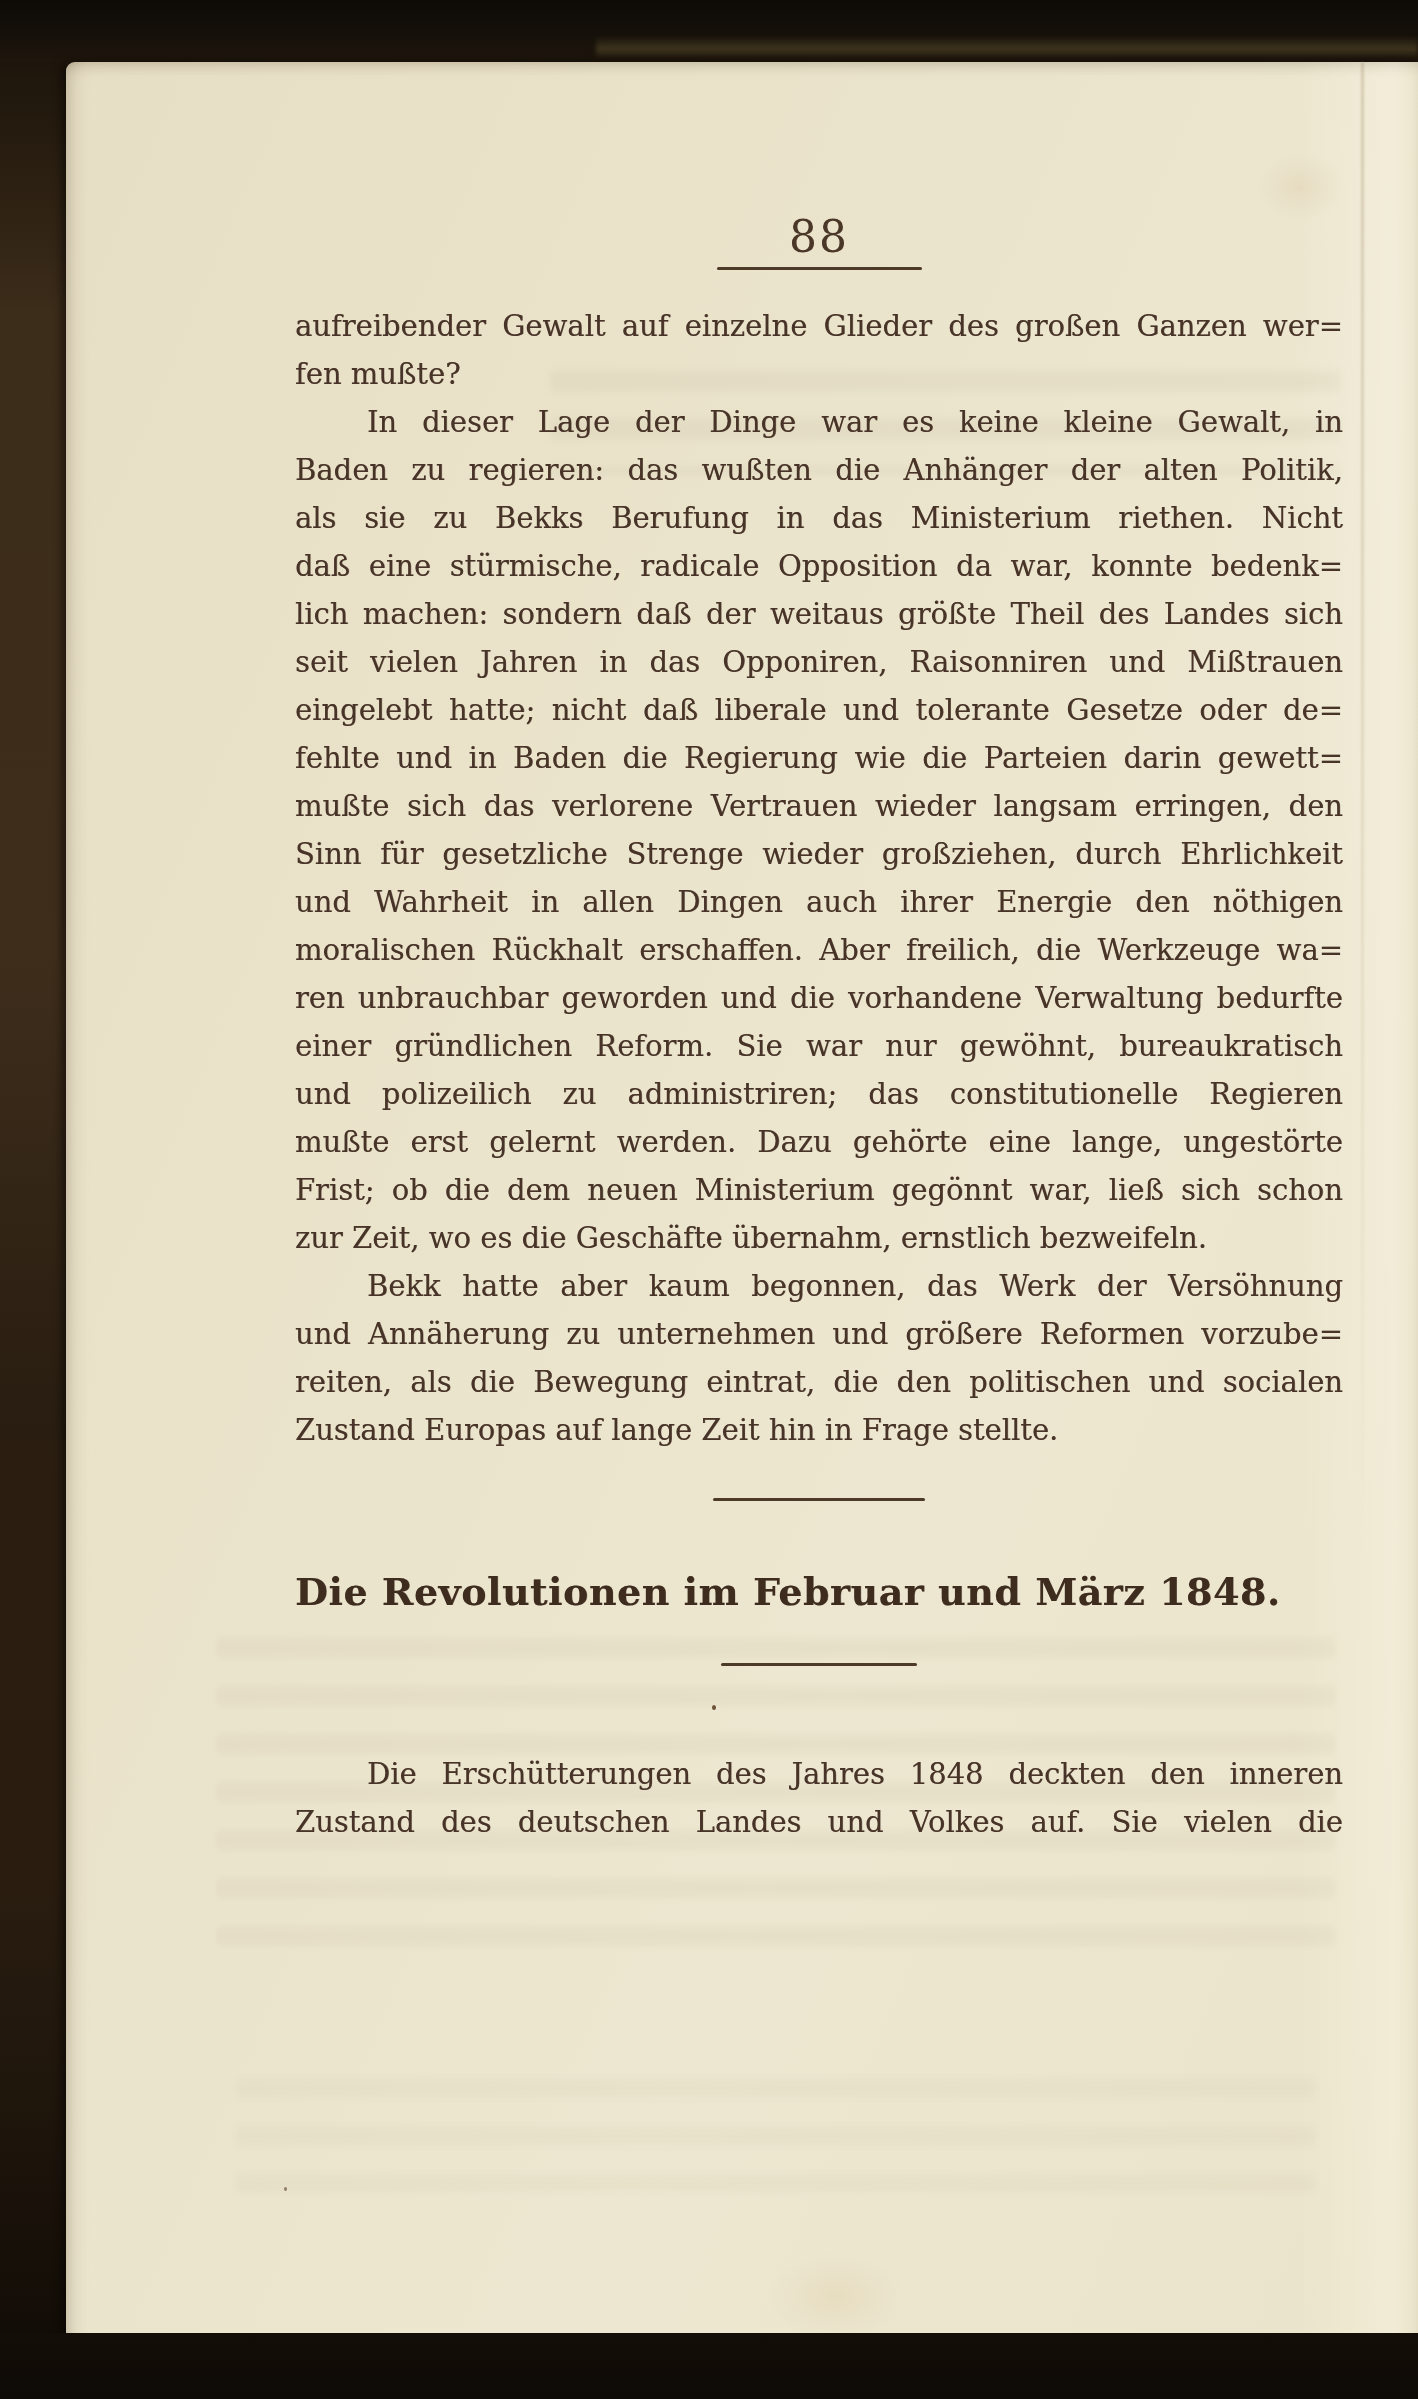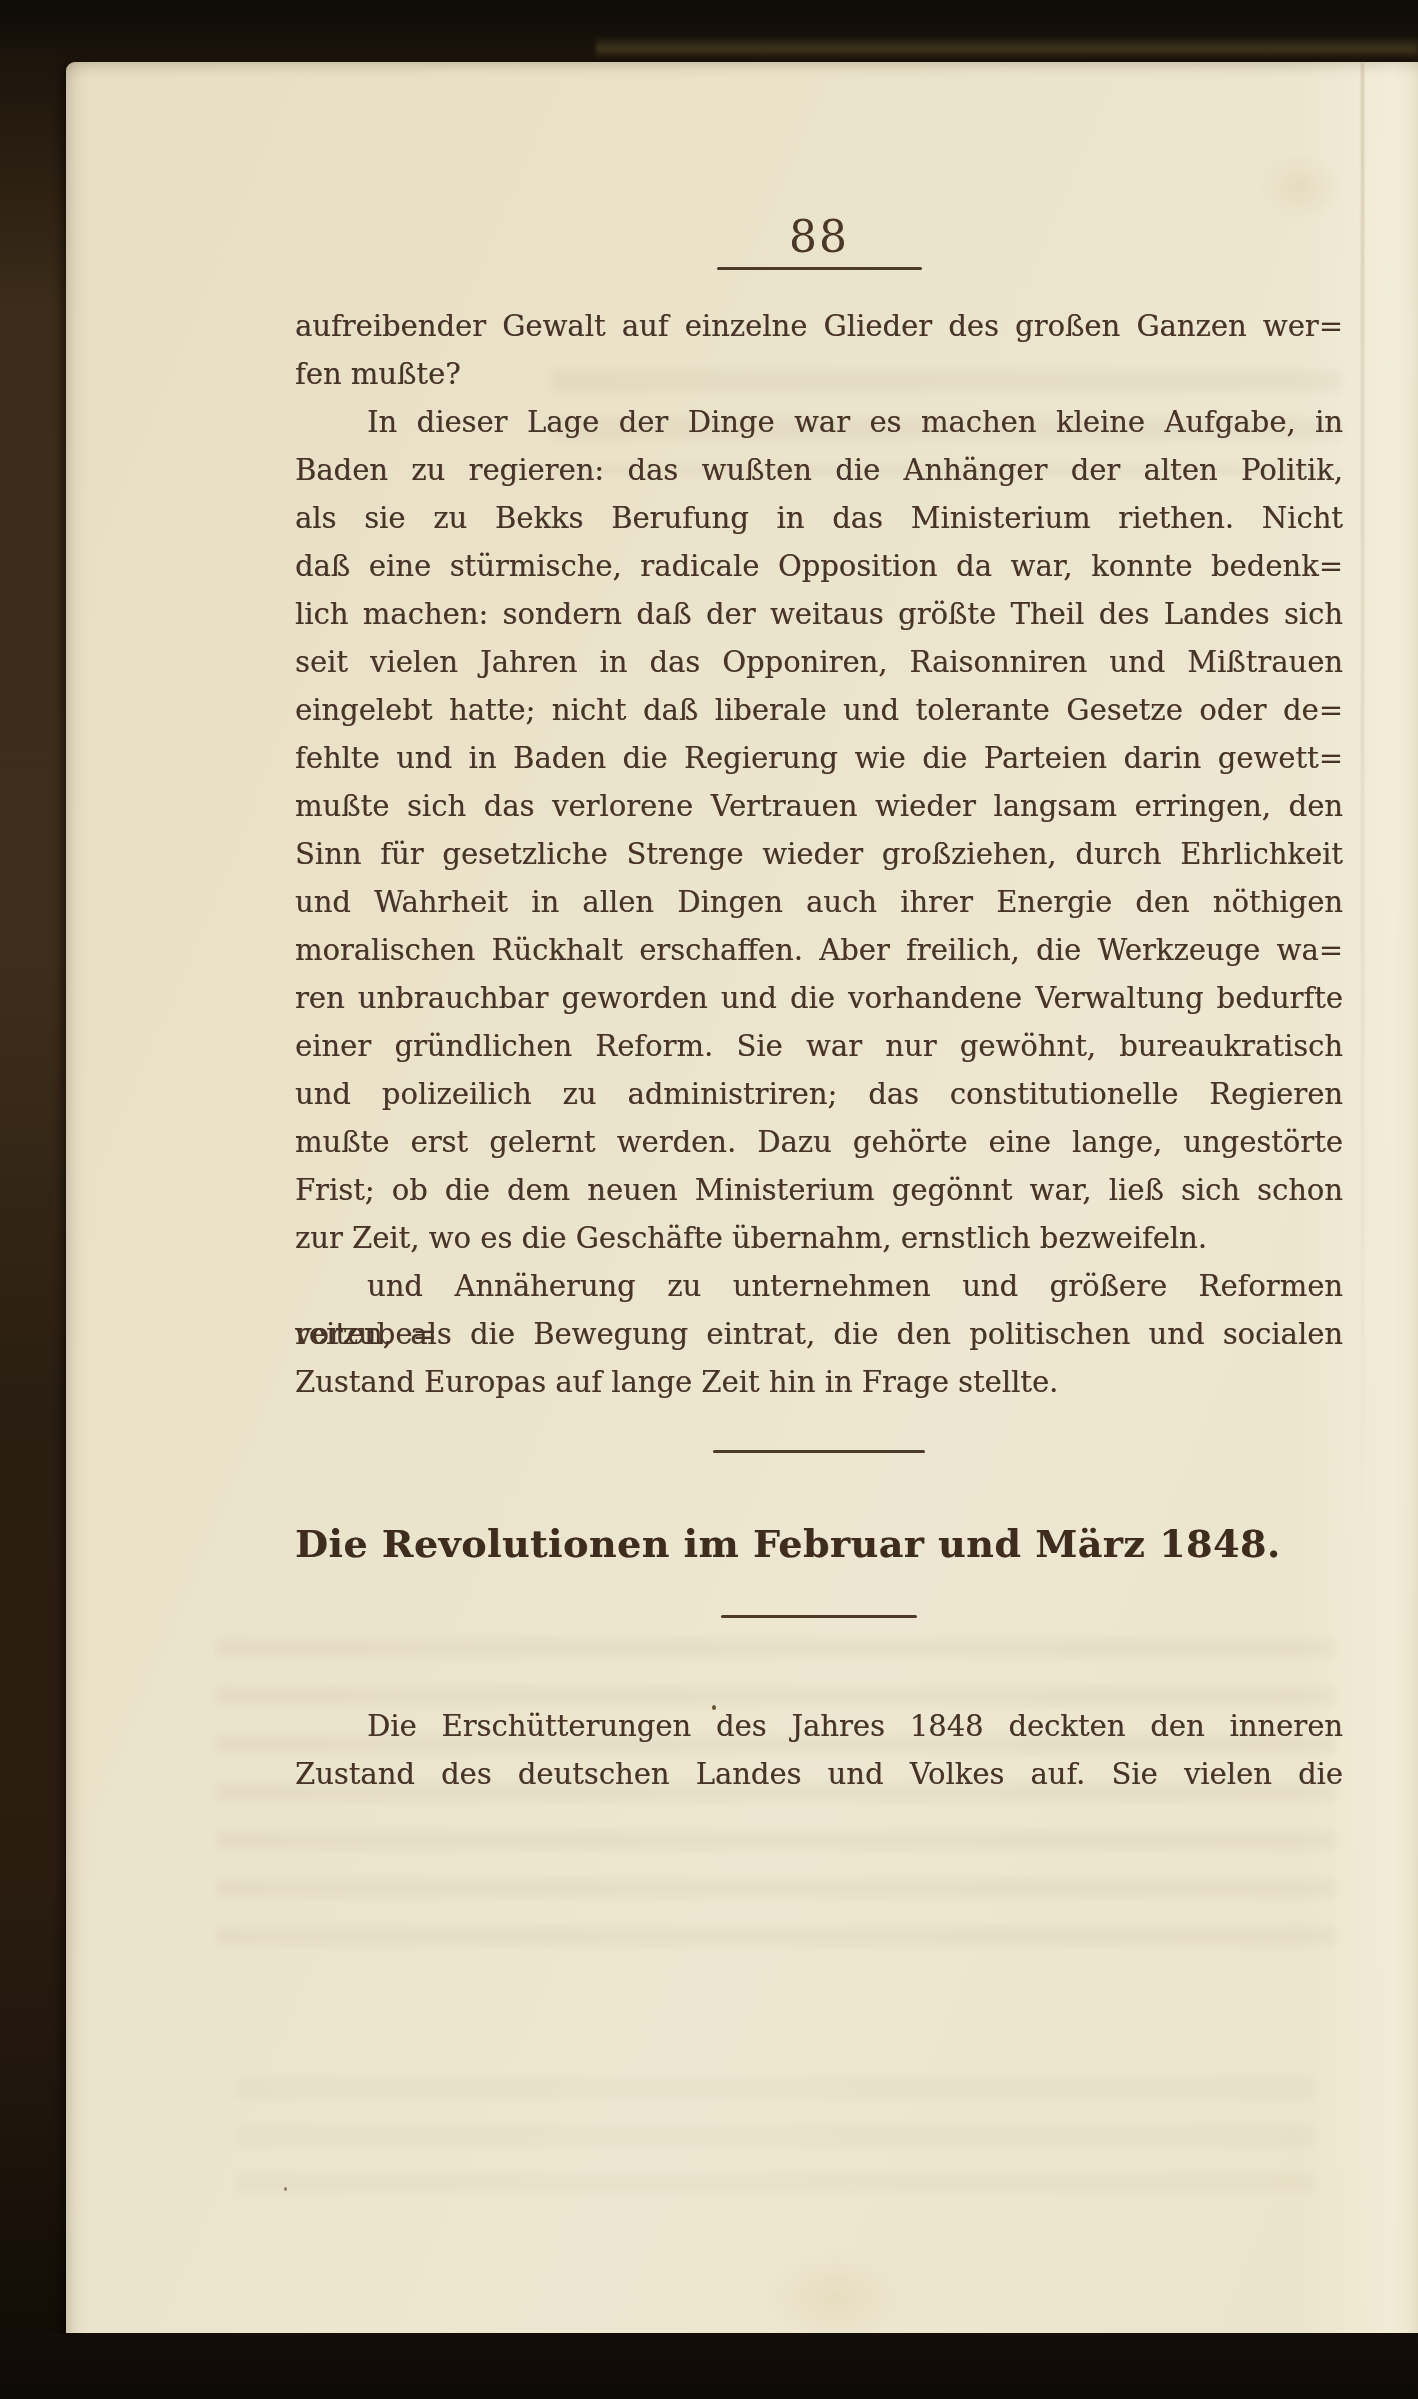--- a/index.html
+++ b/index.html
@@ -131,40 +131,41 @@
       <div class="folio-num">88</div>
       <div class="rule folio-rule"></div>
     </div>
 
     <div class="column" id="column">
         <div class="para">
           <div class="line">aufreibender Gewalt auf einzelne Glieder des großen Ganzen wer=</div>
           <div class="line last">fen mußte?</div>
         </div>
         <div class="para indent">
-          <div class="line">In dieser Lage der Dinge war es machen kleine Aufgabe, in</div>
+          <div class="line">In dieser Lage der Dinge war es keine kleine Gewalt, in</div>
           <div class="line">Baden zu regieren: das wußten die Anhänger der alten Politik,</div>
           <div class="line">als sie zu Bekks Berufung in das Ministerium riethen. Nicht</div>
           <div class="line">daß eine stürmische, radicale Opposition da war, konnte bedenk=</div>
           <div class="line">lich machen: sondern daß der weitaus größte Theil des Landes sich</div>
           <div class="line">seit vielen Jahren in das Opponiren, Raisonniren und Mißtrauen</div>
           <div class="line">eingelebt hatte; nicht daß liberale und tolerante Gesetze oder de=</div>
           <div class="line">fehlte und in Baden die Regierung wie die Parteien darin gewett=</div>
           <div class="line">mußte sich das verlorene Vertrauen wieder langsam erringen, den</div>
           <div class="line">Sinn für gesetzliche Strenge wieder großziehen, durch Ehrlichkeit</div>
           <div class="line">und Wahrheit in allen Dingen auch ihrer Energie den nöthigen</div>
           <div class="line">moralischen Rückhalt erschaffen. Aber freilich, die Werkzeuge wa=</div>
           <div class="line">ren unbrauchbar geworden und die vorhandene Verwaltung bedurfte</div>
           <div class="line">einer gründlichen Reform. Sie war nur gewöhnt, bureaukratisch</div>
           <div class="line">und polizeilich zu administriren; das constitutionelle Regieren</div>
           <div class="line">mußte erst gelernt werden. Dazu gehörte eine lange, ungestörte</div>
           <div class="line">Frist; ob die dem neuen Ministerium gegönnt war, ließ sich schon</div>
           <div class="line last">zur Zeit, wo es die Geschäfte übernahm, ernstlich bezweifeln.</div>
         </div>
         <div class="para indent">
+          <div class="line">Bekk hatte aber kaum begonnen, das Werk der Versöhnung</div>
           <div class="line">und Annäherung zu unternehmen und größere Reformen vorzube=</div>
           <div class="line">reiten, als die Bewegung eintrat, die den politischen und socialen</div>
           <div class="line last">Zustand Europas auf lange Zeit hin in Frage stellte.</div>
         </div>
         <div class="rule sep"></div>
         <h1 class="heading">Die Revolutionen im Februar und März 1848.</h1>
         <div class="rule sep"></div>
         <div class="para indent">
           <div class="line">Die Erschütterungen des Jahres 1848 deckten den inneren</div>
           <div class="line">Zustand des deutschen Landes und Volkes auf. Sie vielen die</div>

